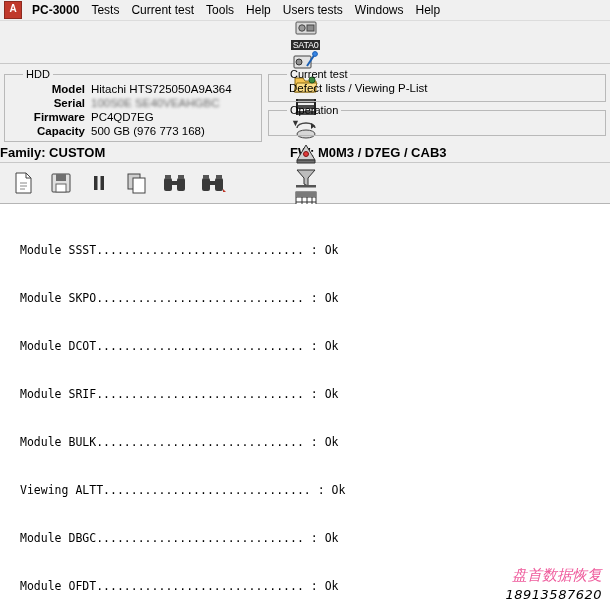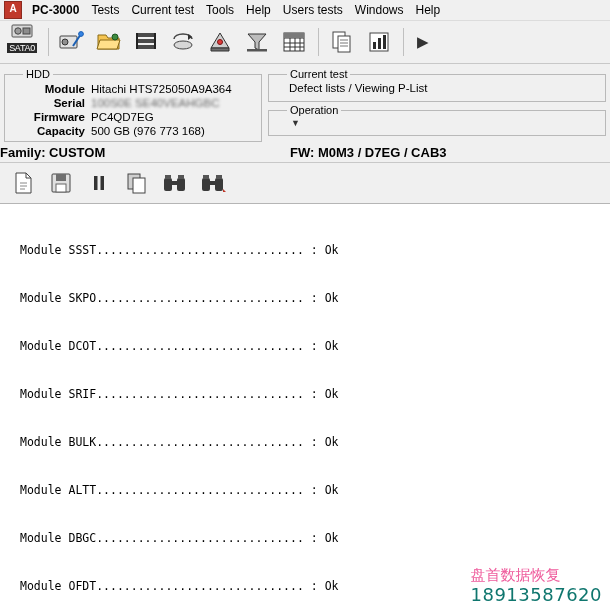--- a/index.html
+++ b/index.html
@@ -54,20 +54,21 @@
   }
 
   
   .toolbar {
     height: 42px;
     background: #f0f0f0;
     display: flex;
     align-items: center;
     border-bottom: 1px solid #c8c8c8;
     padding-left: 2px;
+    flex-direction: column;
   }
   .tb-btn {
     width: 36px;
     height: 36px;
     display: flex;
     align-items: center;
     justify-content: center;
     margin-right: 1px;
     position: relative;
   }
@@ -216,32 +217,34 @@
   }
   .log-line {
     white-space: pre;
   }
 
   
   .watermark {
     position: absolute;
     right: 8px;
     bottom: 4px;
+    text-align: right;
     color: #f06292;
     font-family: "DejaVu Sans", sans-serif;
     line-height: 19px;
     pointer-events: none;
+    font-style: italic;
   }
   .watermark .wm1 {
     font-size: 15px;
     color: #ef5b9c;
   }
   .watermark .wm2 {
-    font-size: 18px;
-    color: #0f766e;
+    font-size: 13px;
+    color: #000000;
     letter-spacing: 0.5px;
   }
   svg { display: block; }
 </style>
 </head>
 <body>
 
 <div class="app">
 
   <div class="menubar">
@@ -360,21 +363,21 @@
     <div class="tb-sep"></div>
 
     <div class="chev">▶</div>
   </div>
 
   <div class="panels">
 
     <fieldset class="grp hdd-panel">
       <legend>HDD</legend>
       <div class="kv">
-        <div class="k">Module</div>
+        <div class="k">Model</div>
         <div class="v">Hitachi HTS725050A9A364</div>
       </div>
       <div class="kv">
         <div class="k">Serial</div>
         <div class="v blur">100S0E SE40VEAHGBC</div>
       </div>
       <div class="kv">
         <div class="k">Firmware</div>
         <div class="v">PC4QD7EG</div>
       </div>
@@ -448,21 +451,21 @@
       </svg>
     </div>
   </div>
 
   <div class="log">
     <div class="log-line">Module SSST.............................. : Ok</div>
     <div class="log-line">Module SKPO.............................. : Ok</div>
     <div class="log-line">Module DCOT.............................. : Ok</div>
     <div class="log-line">Module SRIF.............................. : Ok</div>
     <div class="log-line">Module BULK.............................. : Ok</div>
-    <div class="log-line">Module ALTT.............................. : Ok</div>
+    <div class="log-line">Viewing ALTT.............................. : Ok</div>
     <div class="log-line">Module DBGC.............................. : Ok</div>
     <div class="log-line">Module OFDT.............................. : Ok</div>
     
     
     
     
     
     
     
     

